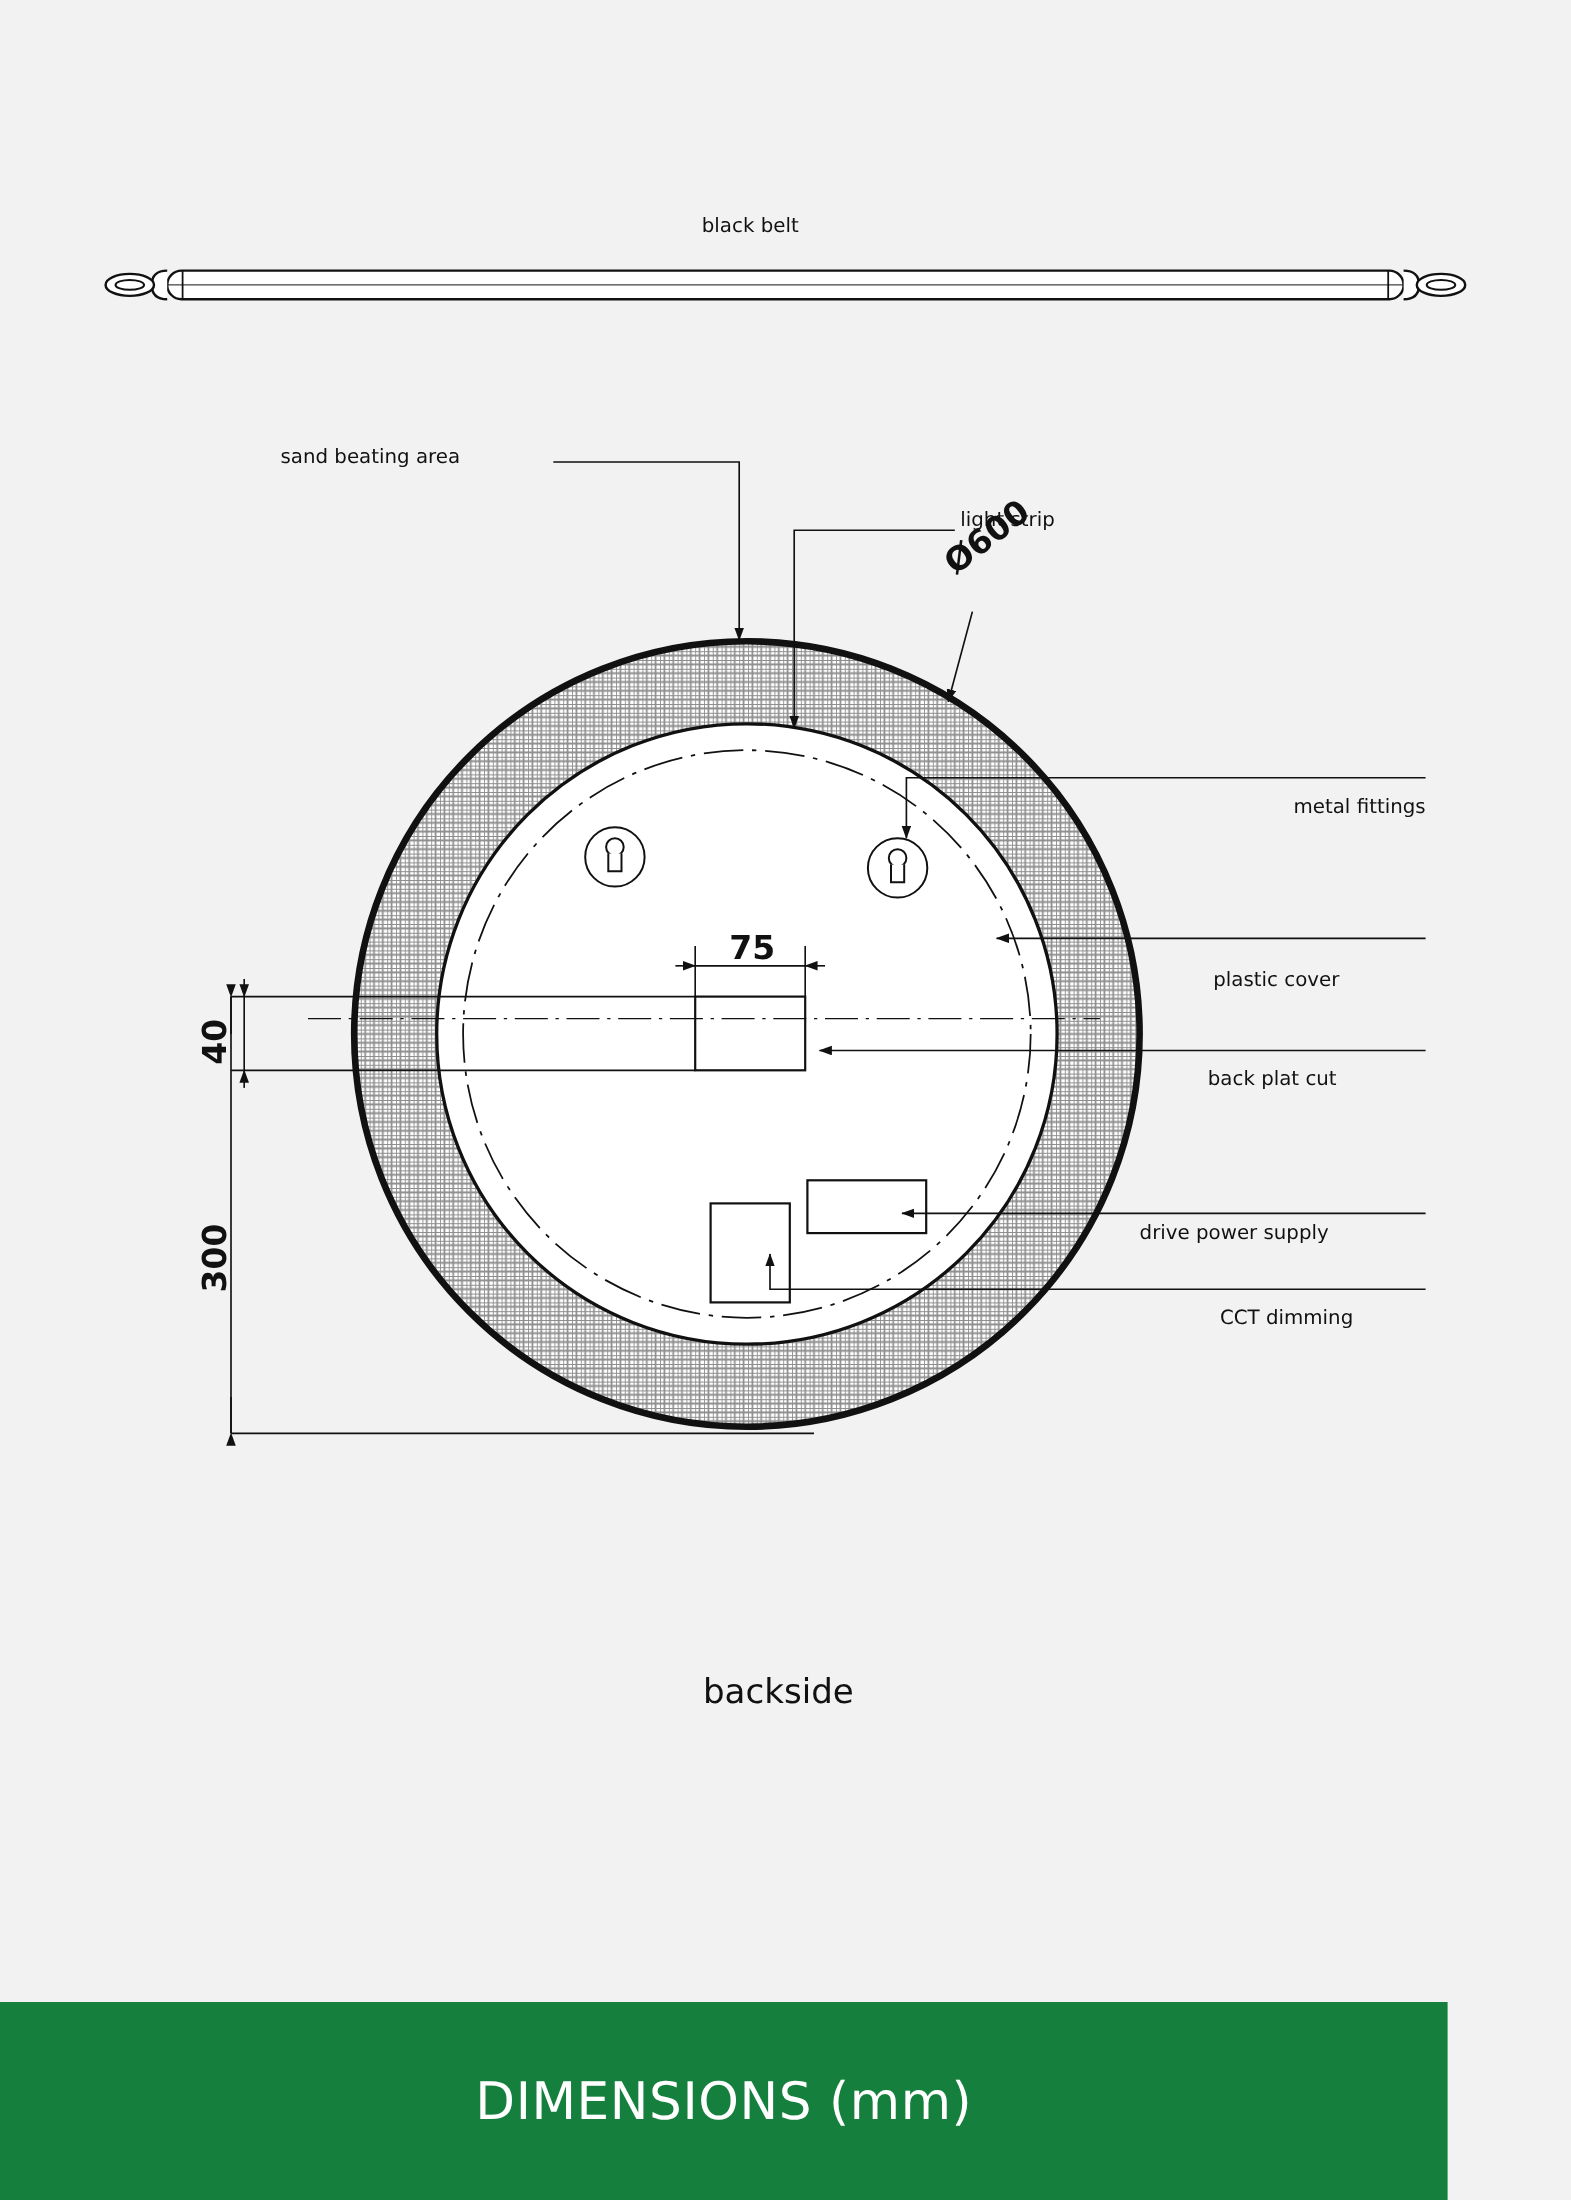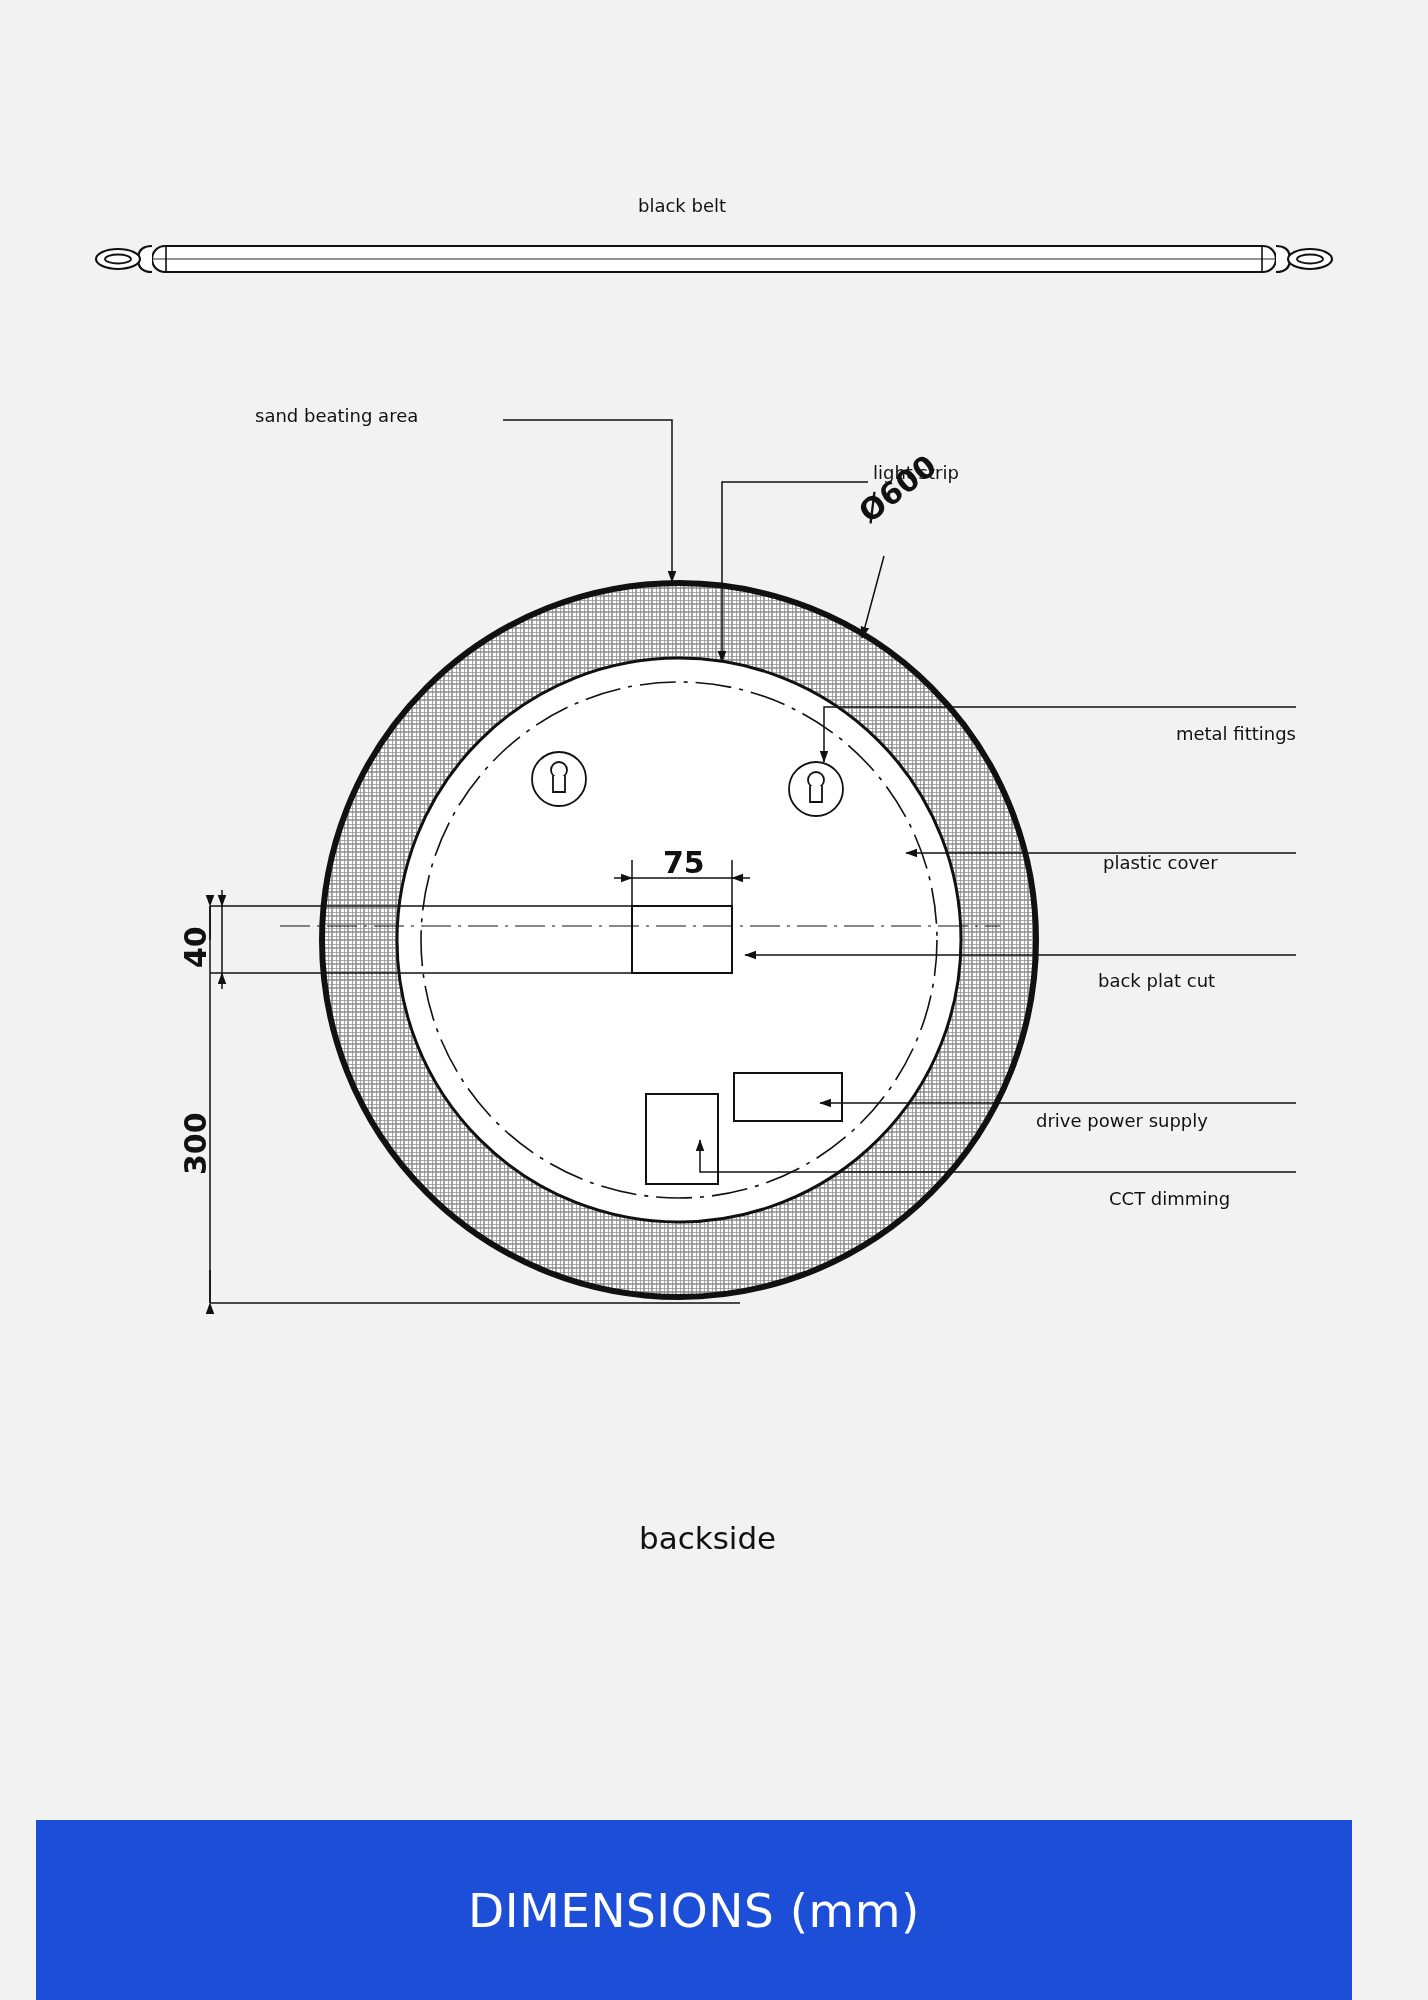--- a/index.html
+++ b/index.html
@@ -26,25 +26,24 @@
     left: 0; top: 0;
     width: 1428px;
     height: 2000px;
   }
   #footer-bar {
     position: absolute;
     left: 0;
     bottom: 0;
     width: 1316px;
     height: 180px;
-    background: #1d4ed8;
+    background: #15803d;
     display: flex;
     align-items: center;
     justify-content: center;
-    margin-left: 36px;
   }
   #footer-title {
     color: #ffffff;
     font-size: 47px;
     font-family: "DejaVu Sans", sans-serif;
     letter-spacing: 0.5px;
   }
   .lbl {
     position: absolute;
     font-family: "DejaVu Sans", sans-serif;
@@ -168,21 +167,21 @@
   <div class="lbl" style="left:638px; top:195px;">black belt</div>
 
   <div class="lbl" style="left:255px; top:405px;">sand beating area</div>
 
   <div class="lbl" style="left:873px; top:462px;">light strip</div>
 
   <div class="lbl lbl-big lbl-bold" style="left:852px; top:502px; transform: rotate(-38deg); transform-origin: left top;">Ø600</div>
 
   <div class="lbl" style="left:1096px; top:723px; width:200px;text-align:right;">metal fittings</div>
 
-  <div class="lbl" style="left:1103px; top:852px;">plastic cover</div>
+  <div class="lbl" style="left:1103px; top:880px;">plastic cover</div>
 
   <div class="lbl" style="left:1098px; top:970px;">back plat cut</div>
 
   <div class="lbl" style="left:1036px; top:1110px;">drive power supply</div>
 
   <div class="lbl" style="left:1109px; top:1188px;">CCT dimming</div>
 
   <div class="lbl lbl-big lbl-bold" style="left:663px; top:845px;text-align:center;">75</div>
 
   <div class="lbl lbl-big lbl-bold vert" style="left:178px; top:968px;">40</div>

